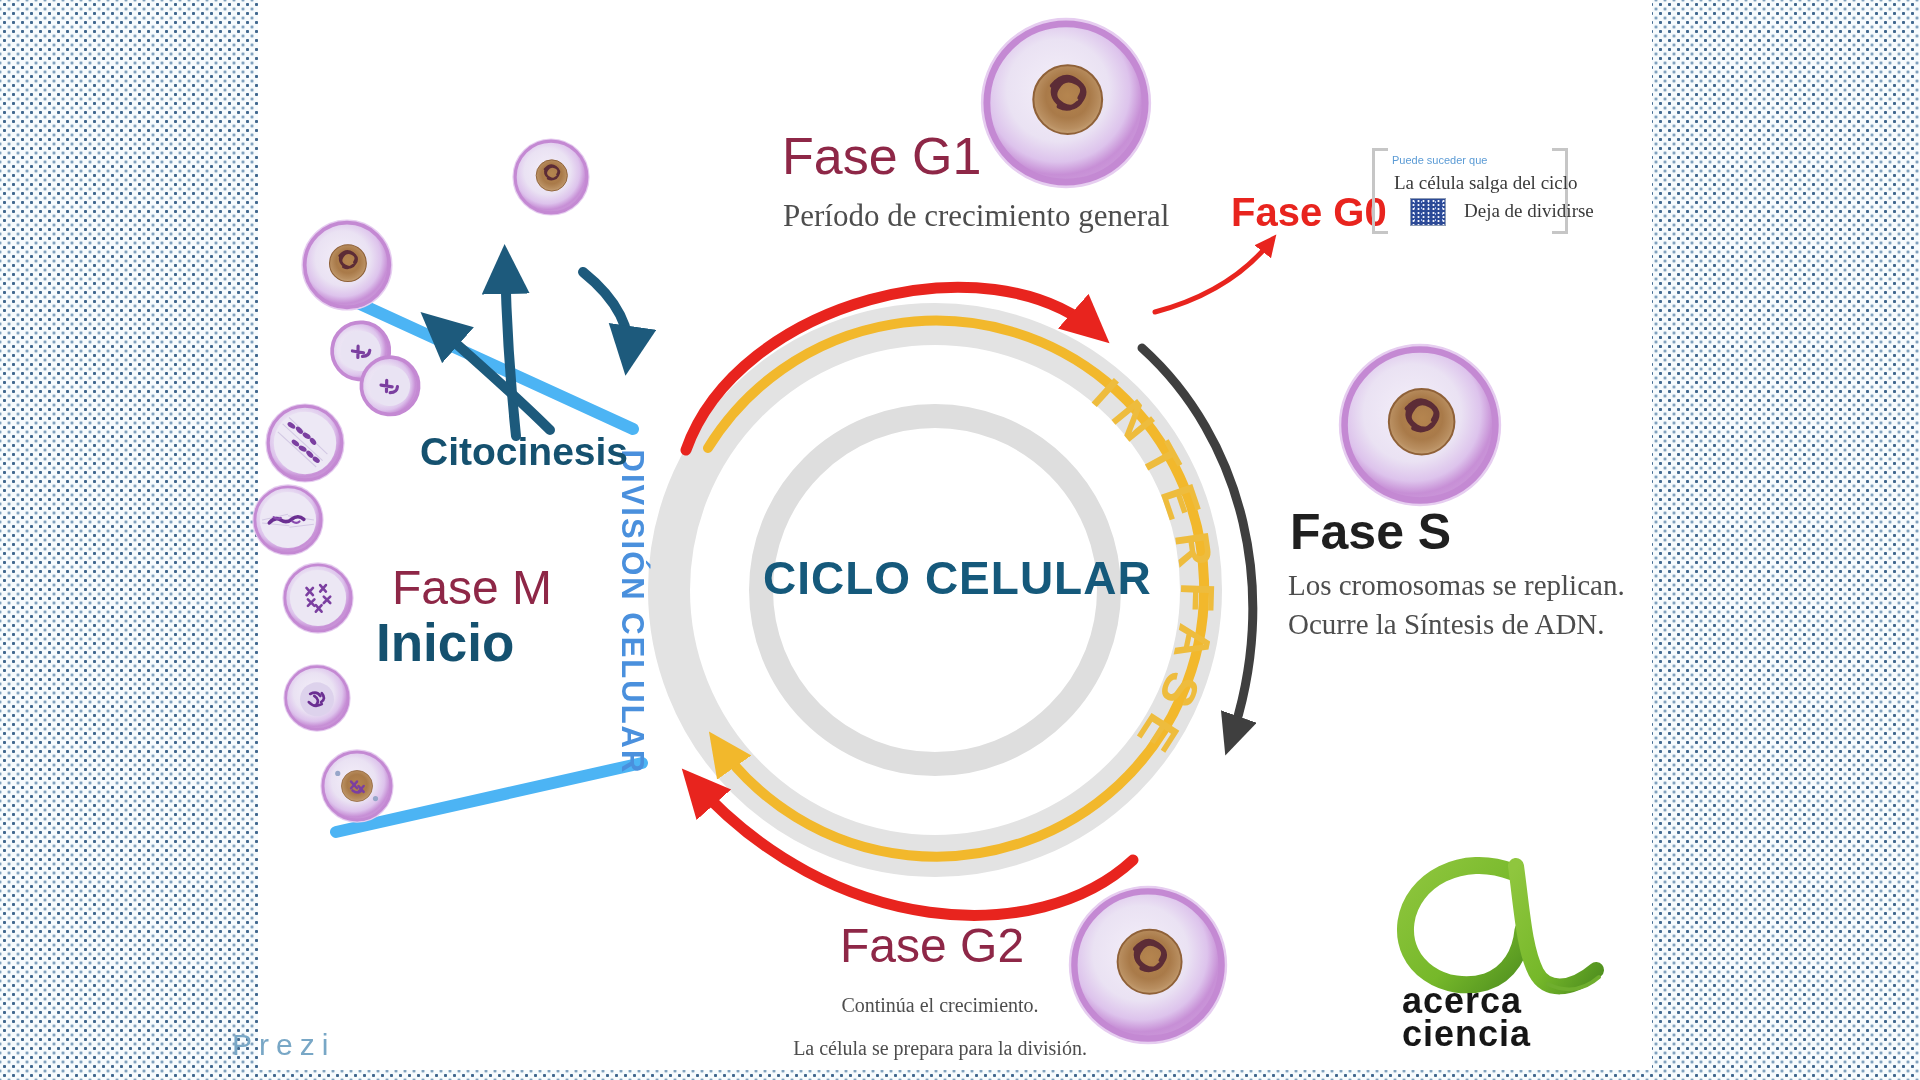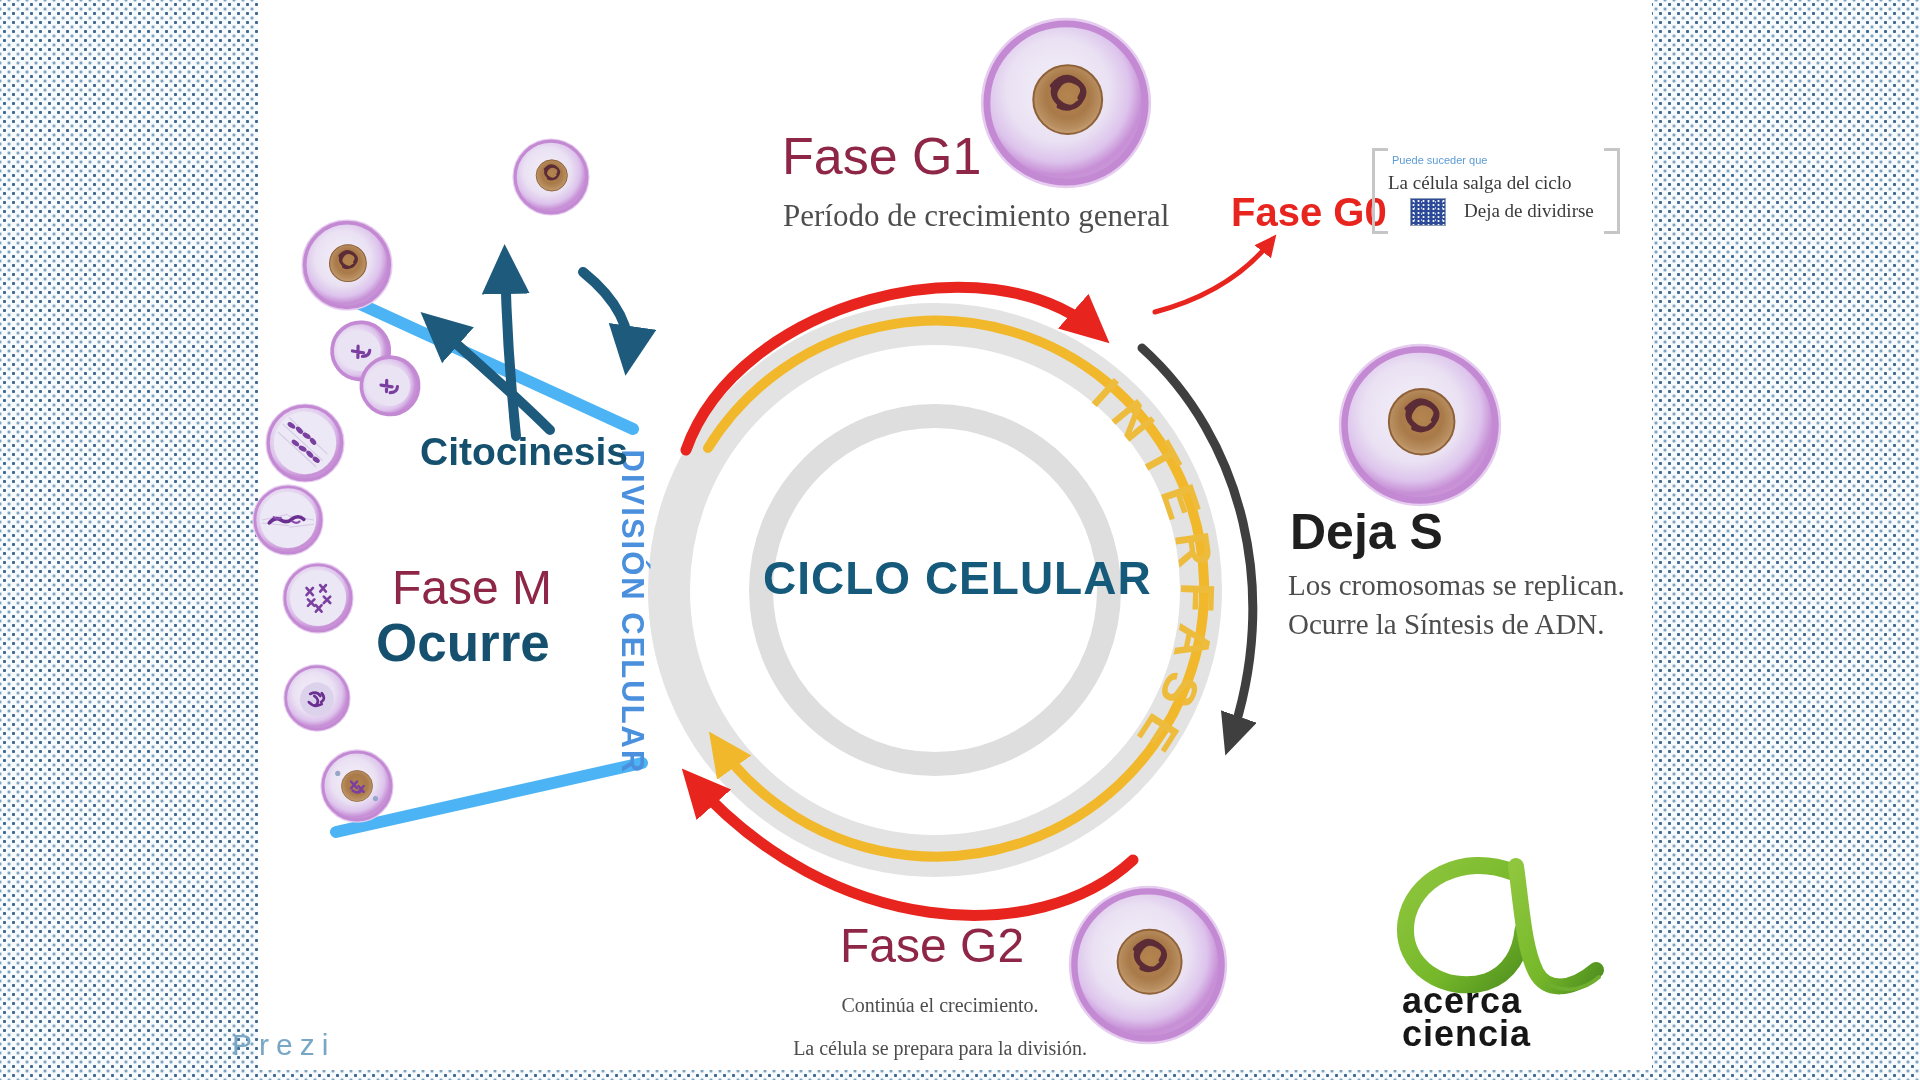--- a/index.html
+++ b/index.html
@@ -12,26 +12,26 @@
     background-position:0 0, 4.5px 4.5px;
     font-family:"Liberation Sans", sans-serif;}
   .slide{position:absolute;left:258px;top:0;width:1394px;height:1070px;background:#ffffff;}
   .abs{position:absolute;white-space:nowrap;}
   .phase-title{font-weight:normal;color:#8e2747;letter-spacing:0;}
   .serif{font-family:"Liberation Serif", serif;color:#4d4d4d;}
   .teal{color:#15516f;font-weight:bold;}
   #fase-g1{left:782px;top:126px;font-size:52px;}
   #g1-desc{left:783px;top:198px;font-size:31px;}
   #fase-g0{left:1231px;top:190px;font-size:40px;font-weight:bold;color:#e8241e;}
-  #g0-box{left:1372px;top:148px;width:248px;height:86px;}
+  #g0-box{left:1372px;top:148px;width:196px;height:86px;}
   .bracket{position:absolute;top:0;bottom:0;width:13px;}
   .bracket.l{left:0;border-left:3px solid #c6c6c6;border-top:3px solid #c6c6c6;border-bottom:3px solid #c6c6c6;}
   .bracket.r{right:0;border-right:3px solid #c6c6c6;border-top:3px solid #c6c6c6;border-bottom:3px solid #c6c6c6;}
   #g0-intro{left:20px;top:6px;font-size:11px;color:#5b9bd5;}
-  #g0-line1{left:16px;top:24px;font-size:19px;color:#3a3a3a;}
+  #g0-line1{left:22px;top:24px;font-size:19px;color:#3a3a3a;}
   #g0-thumb{left:38px;top:50px;width:34px;height:26px;background-color:#2c4a97;
     background-image:radial-gradient(circle, rgba(255,255,255,.95) .8px, rgba(255,255,255,0) 1.3px),
       radial-gradient(circle, rgba(170,195,255,.9) .7px, rgba(170,195,255,0) 1.1px);
     background-size:5px 4px,7px 6px;border:1px solid #8d9bb5;}
   #g0-line2{left:92px;top:52px;font-size:19px;color:#3a3a3a;}
   #fase-s{left:1290px;top:503px;font-size:50px;font-weight:bold;color:#1f1f1f;}
   #s-desc{left:1288px;top:566px;font-size:29px;line-height:39px;}
   #fase-g2{left:840px;top:918px;font-size:48px;}
   #g2-desc{left:660px;top:984px;width:560px;text-align:center;font-size:20px;line-height:43px;white-space:nowrap;}
   #fase-m{left:392px;top:560px;font-size:48px;}
@@ -128,34 +128,34 @@
   <div class="abs" id="fase-g0">Fase G0</div>
   <div class="abs" id="g0-box">
     <div class="bracket l"></div>
     <div class="bracket r"></div>
     <div class="abs" id="g0-intro">Puede suceder que</div>
     <div class="abs serif" id="g0-line1" style="color:#3a3a3a;">La célula salga del ciclo</div>
     <div class="abs" id="g0-thumb"></div>
     <div class="abs serif" id="g0-line2" style="color:#3a3a3a;">Deja de dividirse</div>
   </div>
 
-  <div class="abs" id="fase-s">Deja S</div>
+  <div class="abs" id="fase-s">Fase S</div>
   <div class="abs serif" id="s-desc">
     <div>Los cromosomas se replican.</div>
     <div>Ocurre la Síntesis de ADN.</div>
   </div>
 
   <div class="abs phase-title" id="fase-g2">Fase G2</div>
   <div class="abs serif" id="g2-desc">
     <div>Continúa el crecimiento.</div>
     <div>La célula se prepara para la división.</div>
   </div>
 
   <div class="abs phase-title" id="fase-m">Fase M</div>
-  <div class="abs teal" id="mitosis">Ocurre</div>
+  <div class="abs teal" id="mitosis">Inicio</div>
 
   <div class="abs" id="prezi">Prezi</div>
   <div class="abs" id="brand">
     <div>acerca</div>
     <div>ciencia</div>
   </div>
 
   <div id="cells-layer">
       <svg viewBox="0 0 100 100" style="position: absolute; left: 980px; top: 17px; width: 172px; height: 172px;">
         <circle cx="50" cy="50" r="48.5" fill="none" stroke="#e6cdf0" stroke-width="2"></circle>

